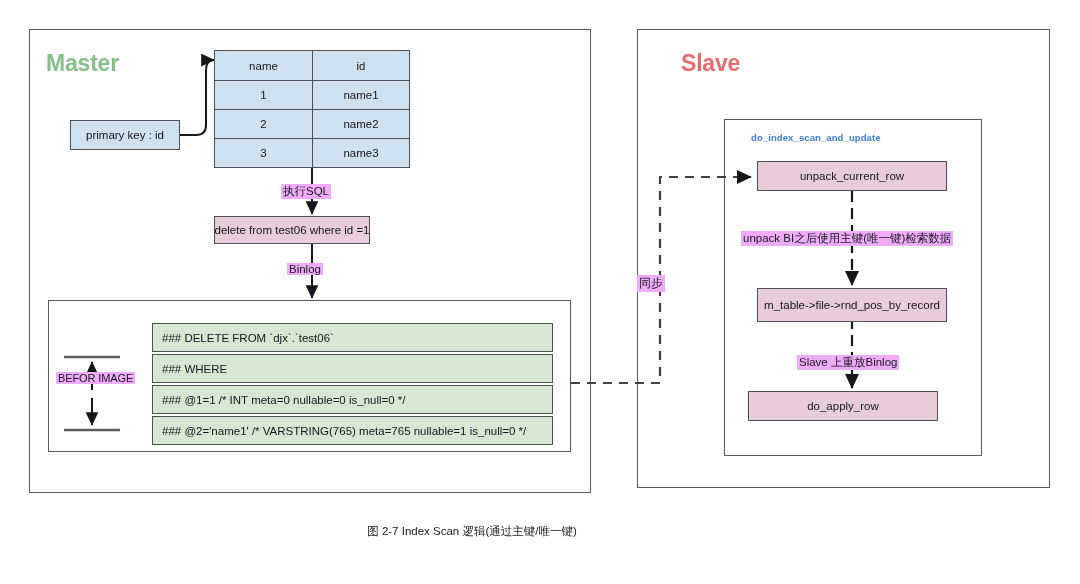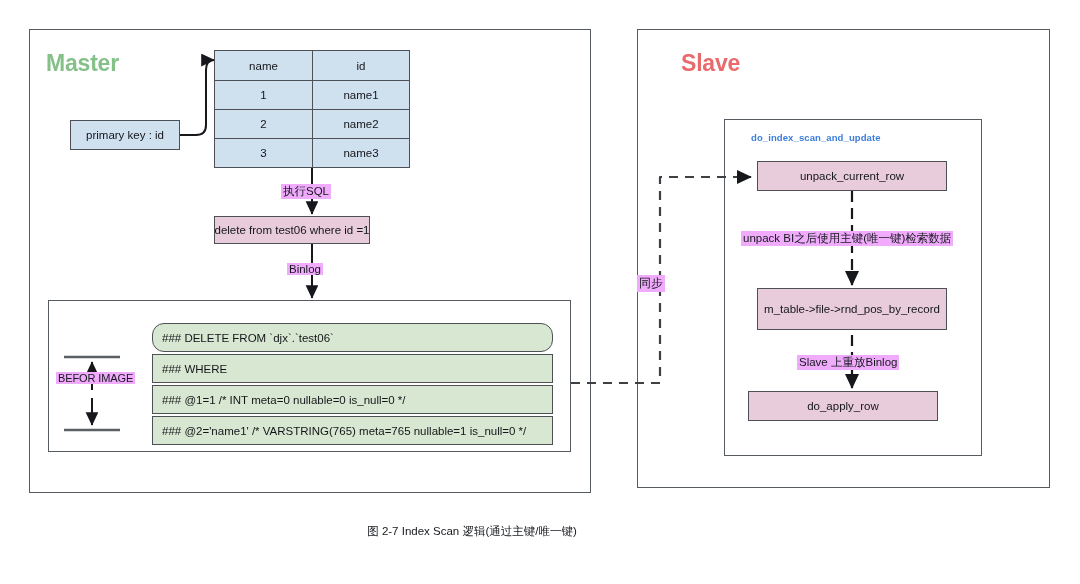--- a/index.html
+++ b/index.html
@@ -86,28 +86,28 @@
   #data-table .tcell {
     display: flex; align-items: center; justify-content: center;
     font-size: 11.5px; color: #14161a;
   }
   #data-table .tcell + .tcell { border-left: 1.6px solid #4d5156; }
 
   #pk-box   { left: 70px;  top: 120px; width: 110px; height: 30px; }
   #sql-box  { left: 214px; top: 216px; width: 156px; height: 28px; }
 
   .green-row { left: 152px; width: 401px; height: 29px; }
-  #bl0 { top: 323px; border-radius: 12px; }
+  #bl0 { top: 323px; }
   #bl1 { top: 354px; }
   #bl2 { top: 385px; }
   #bl3 { top: 416px; }
 
   
   #unpack-row  { left: 757px; top: 161px; width: 190px; height: 30px; }
-  #rnd-pos-row { left: 757px; top: 288px; width: 190px; height: 42px; }
+  #rnd-pos-row { left: 757px; top: 288px; width: 190px; height: 34px; }
   #apply-row   { left: 748px; top: 391px; width: 190px; height: 30px; }
 
   
   .edge-label {
     position: absolute;
     font-size: 11.5px;
     color: #16181c;
     white-space: nowrap;
     background: #f0abfc;
     padding: 0 2px;

